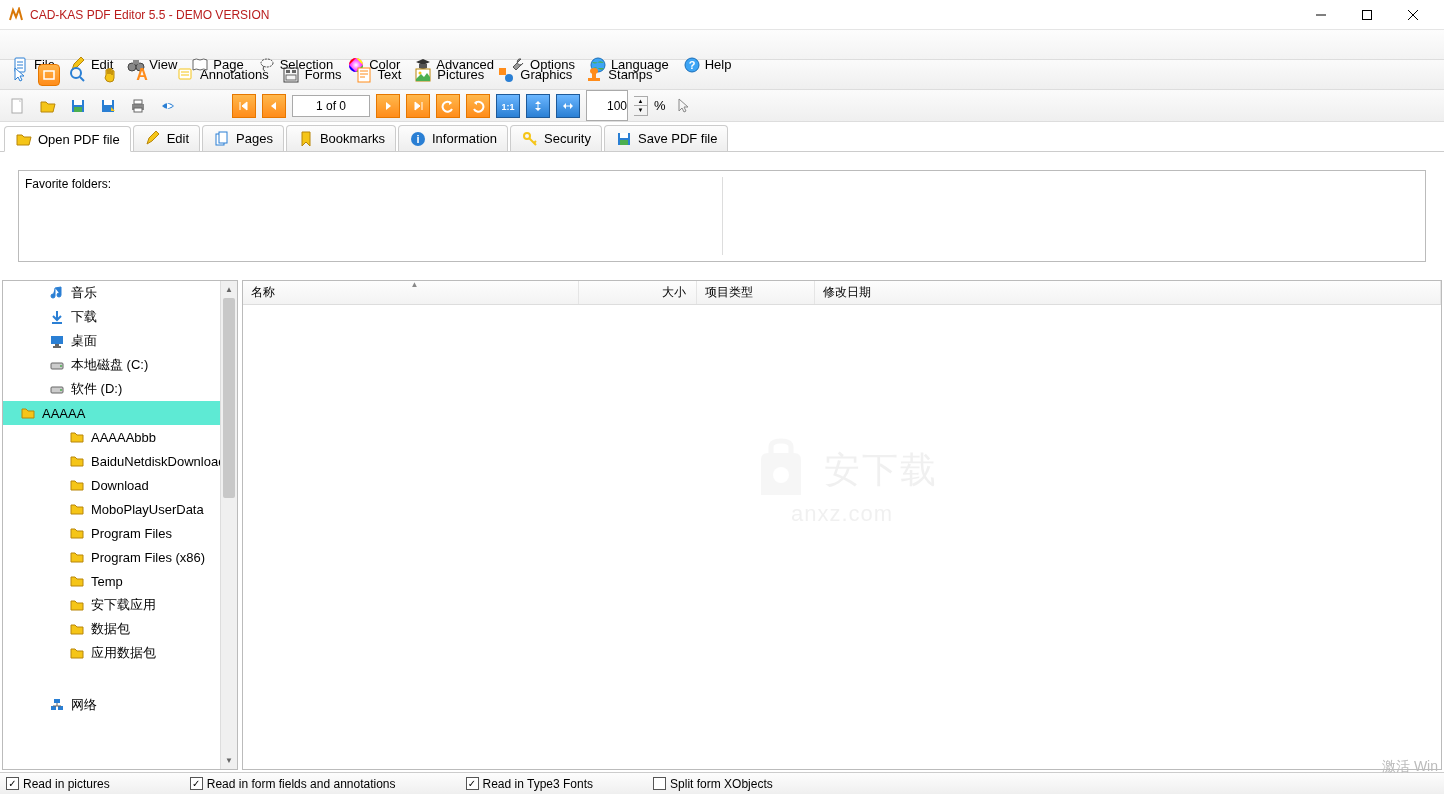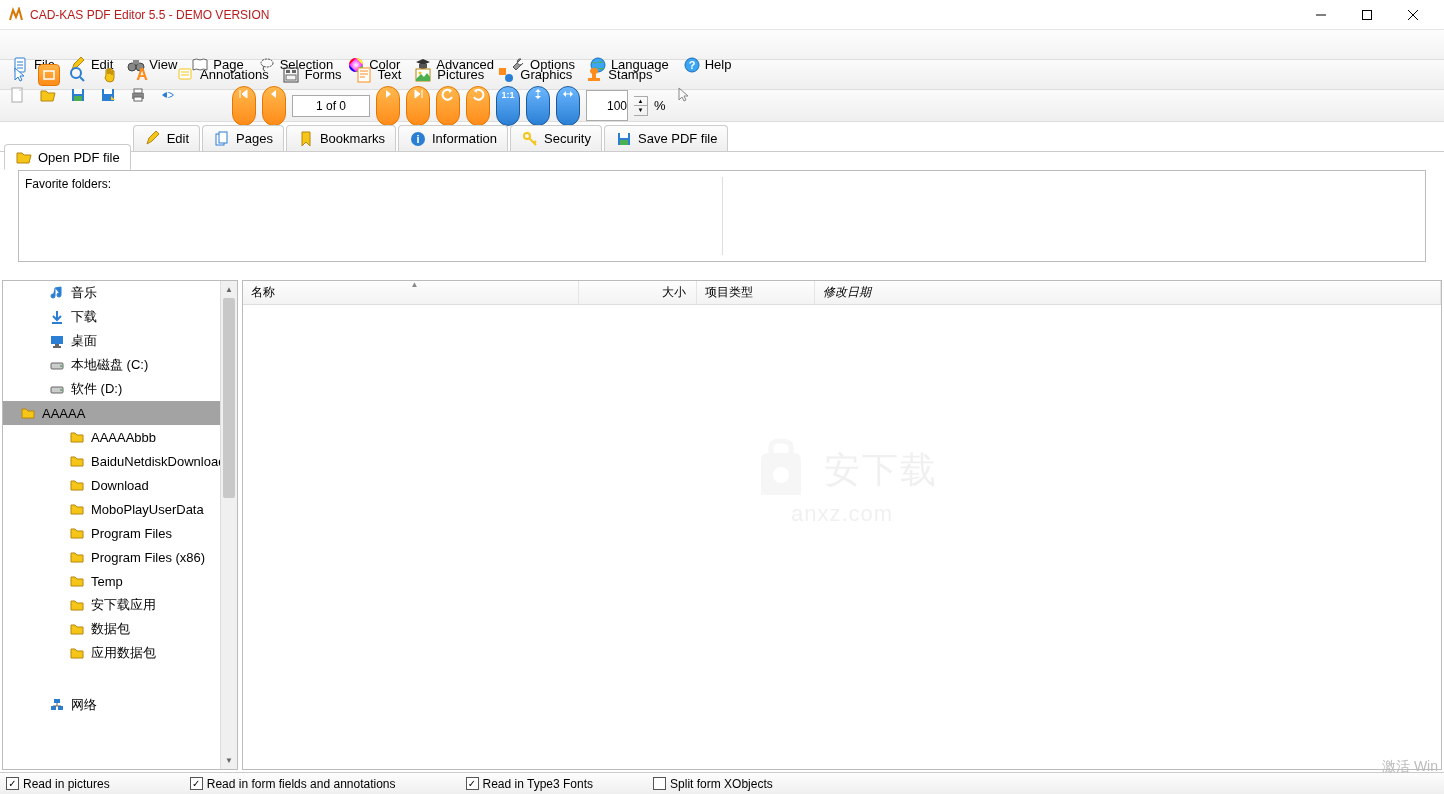--- a/index.html
+++ b/index.html
@@ -21,60 +21,60 @@
 
 .toolbar { height: 30px; background: linear-gradient(#fbfbfb,#efefef); border-bottom: 1px solid #ddd; display: flex; align-items: center; padding: 0 6px; gap: 4px; }
 .tool-btn { display: flex; align-items: center; gap: 4px; padding: 2px 4px; border-radius: 3px; }
 .tool-btn.orange { background: linear-gradient(#ffb347,#ff8c1a); border:1px solid #e67700; border-radius:4px; width:22px; height:22px; justify-content:center; }
 .tool-btn .ic { width:20px; height:20px; display:flex; align-items:center; justify-content:center; }
 .tool-sep { width: 8px; }
 .tool-lbl { font-size: 13px; }
 
 
 .navbar { height: 32px; background: linear-gradient(#fbfbfb,#efefef); border-bottom: 1px solid #ddd; display: flex; align-items: center; padding: 0 6px; gap: 6px; }
-.nav-btn { width:24px; height:40px; border-radius:12px; display:flex; align-items:flex-start; justify-content:center; }
+.nav-btn { width:24px; height:24px; border-radius:0; display:flex; align-items:center; justify-content:center; }
 .nav-btn.orange { background: linear-gradient(#ffb84d,#ff8c1a); border:1px solid #e67700; }
 .nav-btn.blue { background: linear-gradient(#6bb6ff,#2a7fd4); border:1px solid #1e5a99; }
 .nav-input { width: 78px; height: 22px; border:1px solid #aaa; text-align:center; font-size:12px; background:#fff; }
 .zoom-input { width: 42px; height: 31px; border:1px solid #aaa; text-align:right; font-size:12px; }
 .spinner { width:14px; height:20px; border:1px solid #aaa; border-left:none; display:flex; flex-direction:column; }
 .spinner div { flex:1; display:flex; align-items:center; justify-content:center; font-size:6px; border-bottom:1px solid #aaa; }
 .spinner div:last-child { border-bottom:none; }
 
 
 .tabstrip { height: 30px; background: #fff; border-bottom: 1px solid #ccc; display: flex; align-items: flex-end; padding: 0 4px; }
 .tab { display: flex; align-items: center; gap: 5px; padding: 4px 10px; border: 1px solid #ccc; border-bottom: none; border-radius: 4px 4px 0 0; background: linear-gradient(#fdfdfd,#eee); margin-right: 2px; font-size: 13px; height: 26px; }
-.tab.active { background: #fff; border-bottom: 1px solid #fff; position: relative; top: 19px; }
+.tab.active { background: #fff; border-bottom: 1px solid #fff; position: relative; top: 1px; }
 .tab .tic { width:18px; height:18px; display:flex; align-items:center; justify-content:center; }
 
 
 .content { display: flex; flex-direction: column; height: calc(794px - 30px - 30px - 30px - 32px - 30px - 22px); }
 .fav-panel { height: 92px; border: 1px solid #bbb; margin: 18px; padding: 6px; font-size: 12px; display:flex; }
 .fav-left { flex: 0 0 698px; border-right: 1px solid #ddd; }
 .fav-right { flex: 1; }
 
 .browser { flex: 1; display: flex; margin: 0 2px 2px 2px; gap: 4px; overflow:hidden; }
 .tree-panel { width: 236px; border: 1px solid #bbb; overflow-y: auto; background: #fff; position: relative; }
 .tree-item { display: flex; align-items: center; height: 24px; padding-left: 46px; gap: 6px; font-size: 13px; cursor: default; }
 .tree-item.l1 { padding-left: 46px; }
 .tree-item.l2 { padding-left: 66px; }
-.tree-item.selected { background: #a3a3a3; padding-left: 17px; }
+.tree-item.selected { background: #5eead4; padding-left: 17px; }
 .tree-item .ticon { width:16px; height:16px; display:flex; align-items:center; justify-content:center; }
 .tree-scrollbar { position:absolute; right:0; top:0; bottom:0; width:17px; background:#f0f0f0; border-left:1px solid #ddd; }
 .tree-scroll-up, .tree-scroll-down { height:17px; display:flex; align-items:center; justify-content:center; font-size:8px; color:#666; }
 .tree-scroll-thumb { position:absolute; top:17px; left:2px; right:2px; height:200px; background:#c8c8c8; border-radius:2px; }
 
 .list-panel { flex: 1; border: 1px solid #bbb; background: #fff; display:flex; flex-direction:column; position:relative; }
 .list-header { height: 24px; display: flex; border-bottom: 1px solid #ddd; background: linear-gradient(#fdfdfd,#f3f3f3); }
 .list-col { padding: 4px 8px; font-size: 12px; border-right: 1px solid #e5e5e5; display:flex; align-items:center; }
 .col-name { flex: 0 0 336px; position:relative; }
 .col-name .sort-arrow { position:absolute; left:50%; top:-1px; font-size:8px; color:#888; }
 .col-size { flex: 0 0 118px; justify-content:flex-end; padding-right:10px; }
 .col-type { flex: 0 0 118px; }
-.col-date { flex: 1; font-style: italic; }
+.col-date { flex: 1; }
 .list-body { flex:1; position:relative; }
 .watermark { position:absolute; left:50%; top:38%; transform:translate(-50%,-50%); opacity:0.12; color:#888; text-align:center; pointer-events:none; }
 .watermark .wm-icon { width:70px; height:70px; margin:0 auto; }
 .watermark .wm-text { font-size:36px; letter-spacing:2px; }
 .watermark .wm-url { font-size:22px; letter-spacing:1px; margin-top:-4px; }
 
 
 .statusbar { height: 22px; background: linear-gradient(#fdfdfd,#efefef); border-top: 1px solid #ccc; display:flex; align-items:center; padding: 0 6px; gap: 30px; font-size:12px; }
 .status-item { display:flex; align-items:center; gap:4px;text-align:center; }
 .cb { width:13px; height:13px; border:1px solid #555; display:inline-flex; align-items:center; justify-content:center; font-size:10px; background:#fff; }

